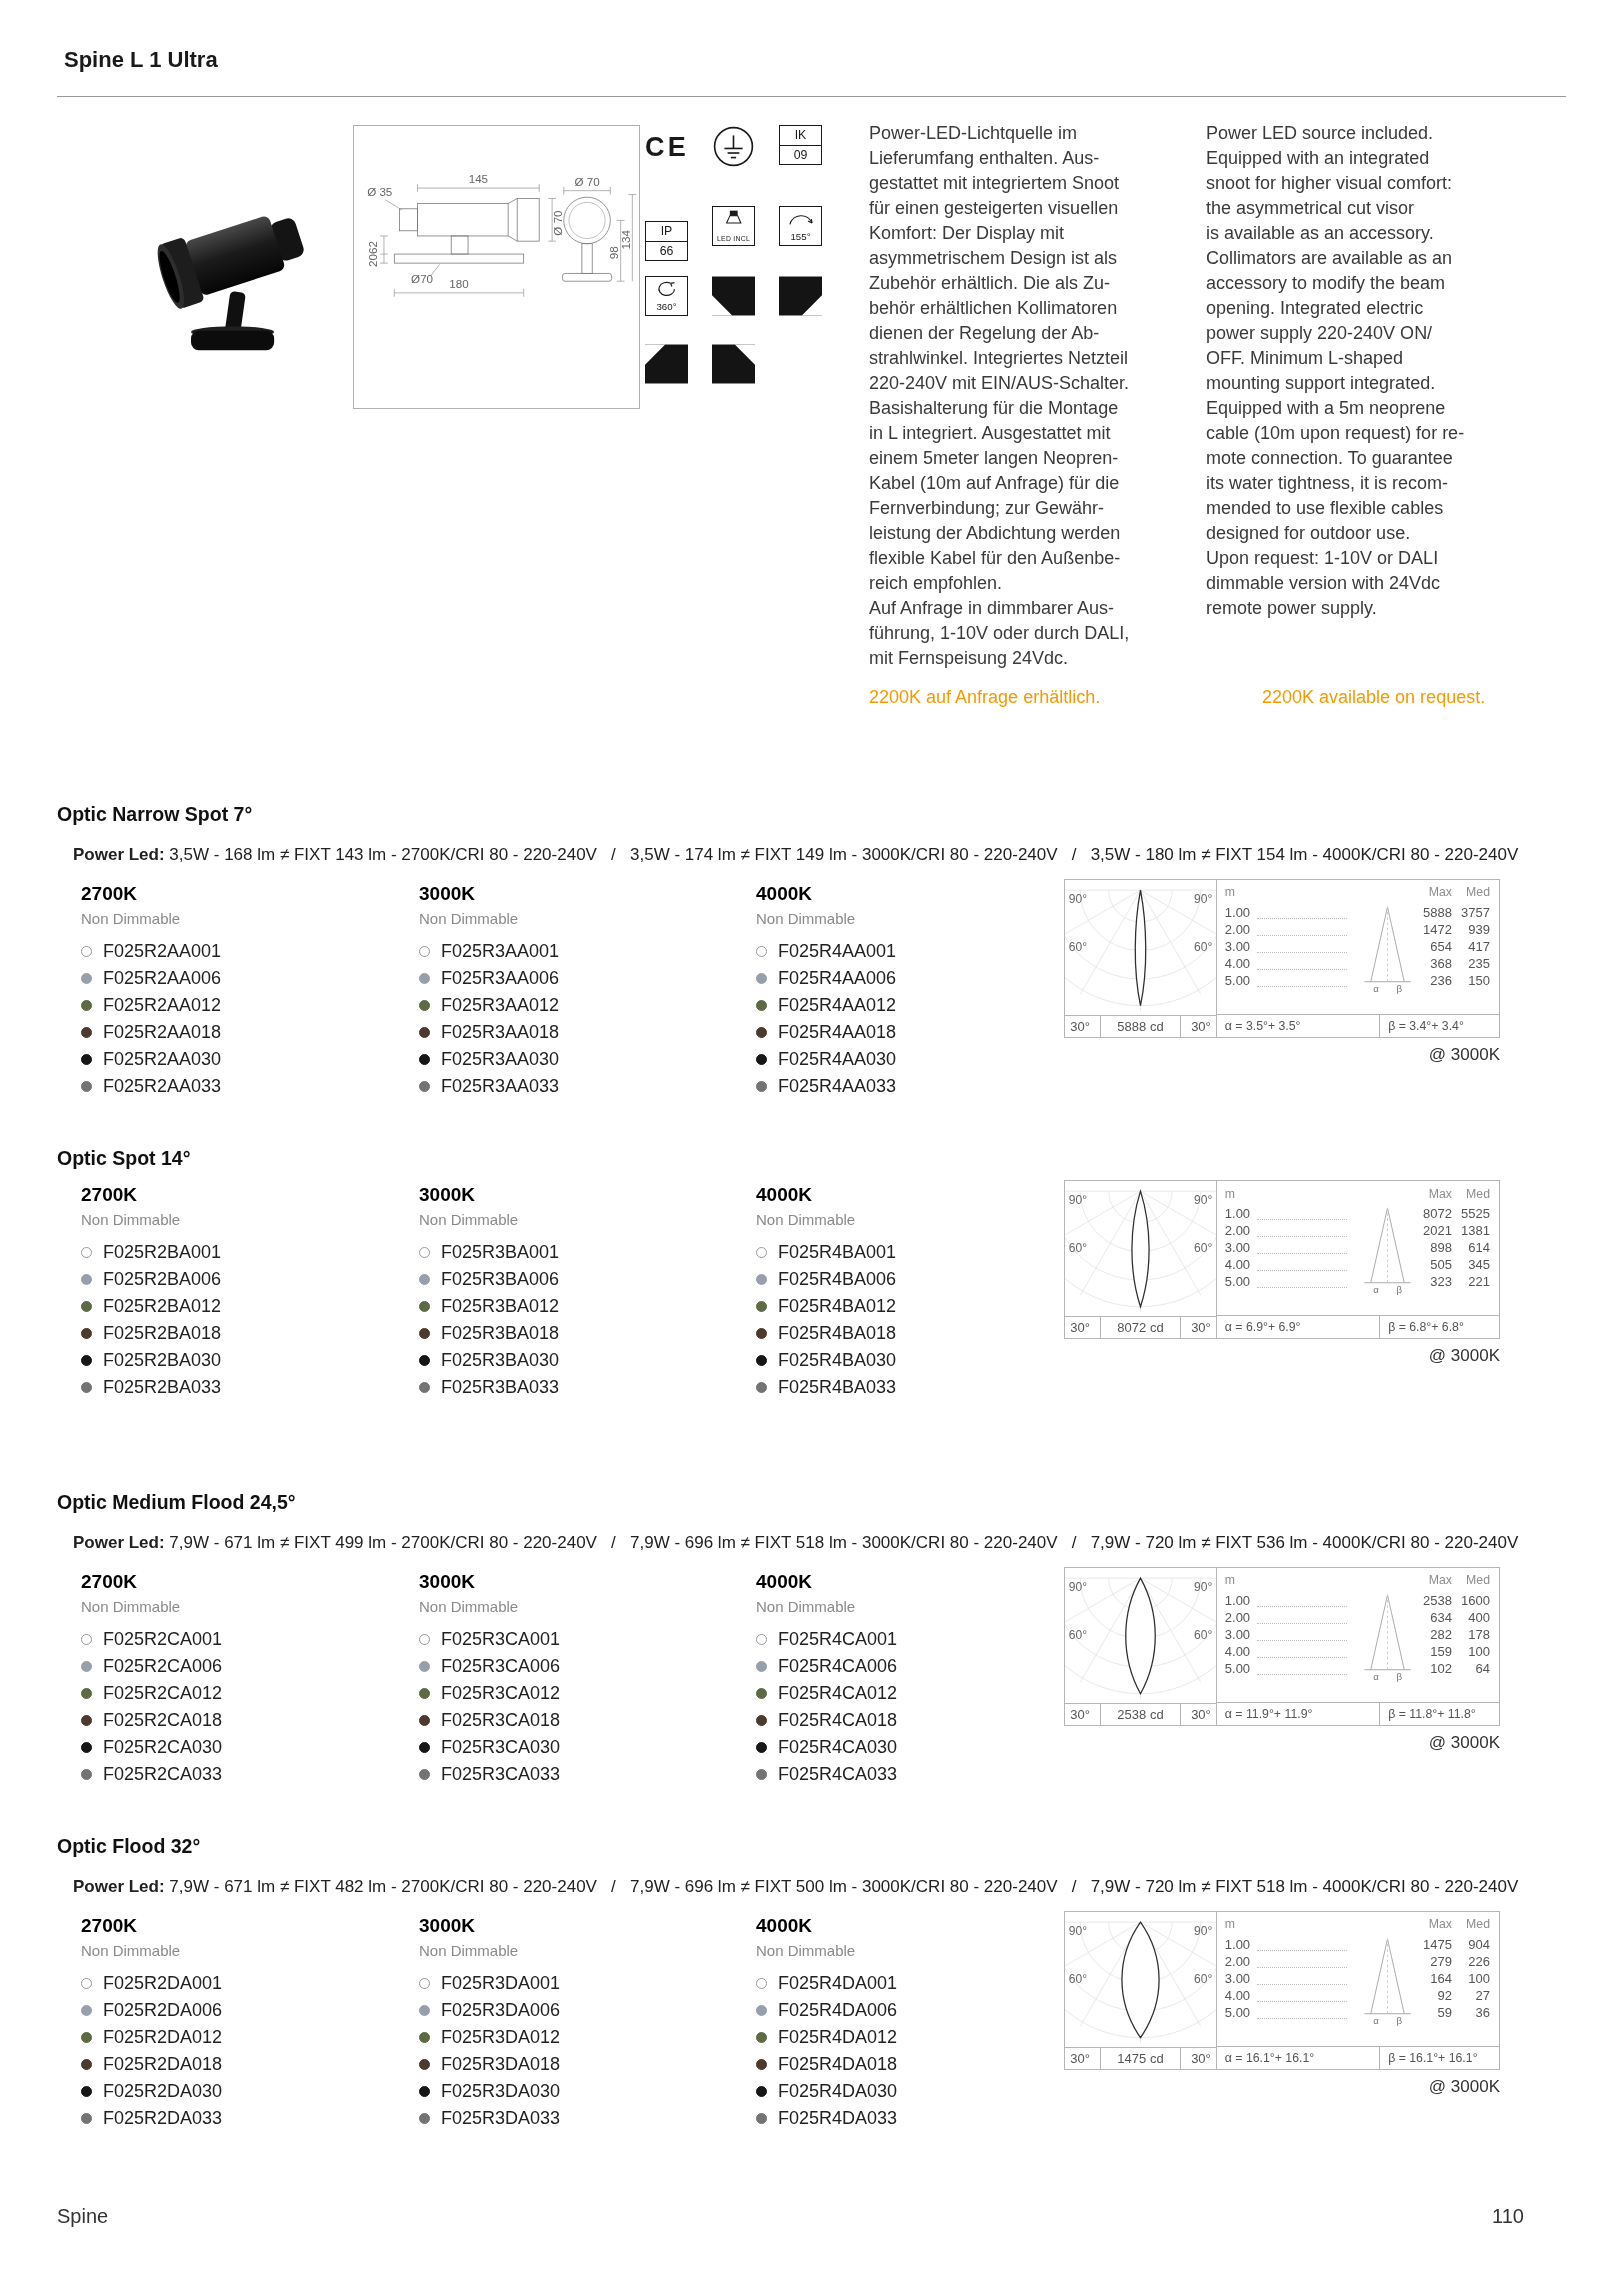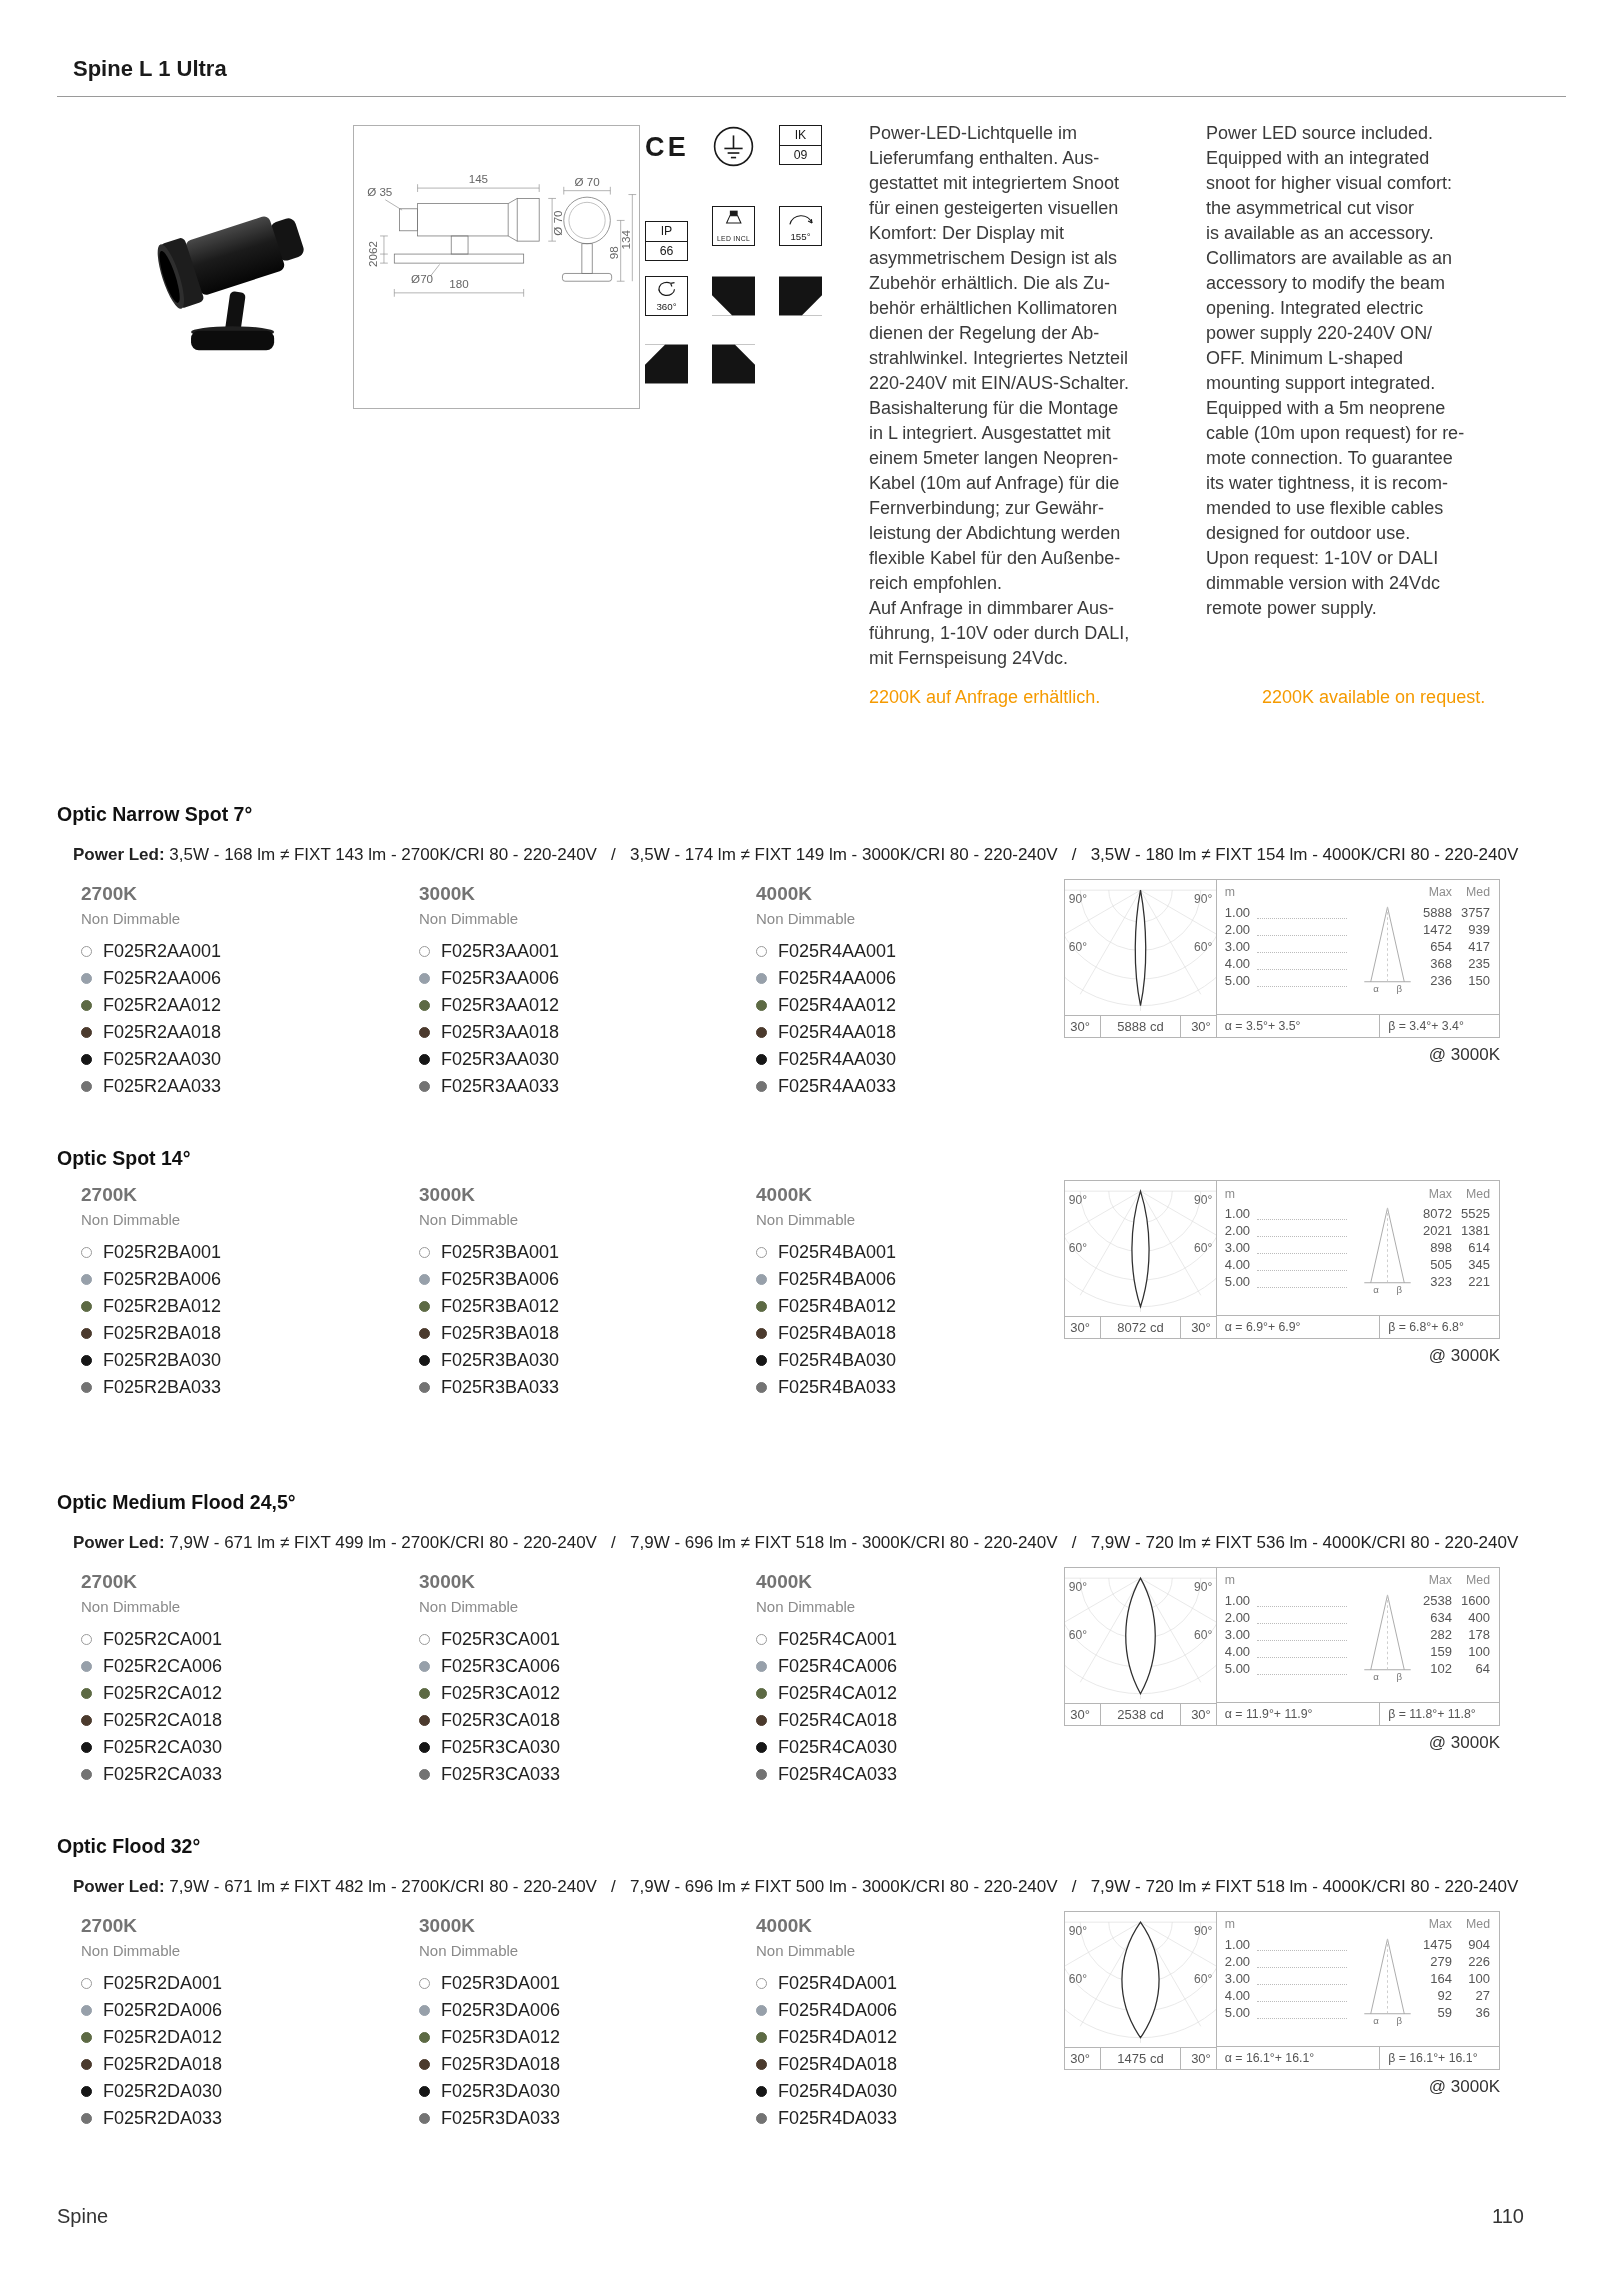--- a/index.html
+++ b/index.html
@@ -1,20 +1,20 @@
 <!DOCTYPE html>
 <html style="font-size:10.4px"><head>
 <meta charset="utf-8">
 <style>
   html,body{margin:0;padding:0;background:#ffffff;}
   .page{position:relative;width:1623px;height:2273px;background:#fff;overflow:hidden;
         font-family:"Liberation Sans","DejaVu Sans",sans-serif;color:#1a1a1a;}
 
   
-  .page-title{position:absolute;left:57px;top:40px;font-size:22px;font-weight:bold;margin:16px;color:#1a1a1a;}
+  .page-title{position:absolute;left:57px;top:40px;font-size:22px;font-weight:bold;margin:7px;color:#1a1a1a;}
   .rule{position:absolute;left:57px;right:57px;top:96px;border-top:1.3px solid #9a9a9a;}
 
   
   .photo{position:absolute;left:130px;top:162px;width:224px;height:218px;}
   .drawing{position:absolute;left:353px;top:125px;width:287px;height:284px;border:0.6px solid #b0b0b0;box-sizing:border-box;}
   .drawing svg{display:block;width:100%;height:100%;}
   .drawing text{font-size:18px;fill:#666;font-family:"Liberation Sans",sans-serif;}
   .drawing .ln{stroke:#777;fill:none;stroke-width:1.2;}
   .drawing .dim{stroke:#8a8a8a;fill:none;stroke-width:1;}
   .drawing .mid{text-anchor:middle;}
@@ -43,21 +43,21 @@
   .optic-section{position:relative;height:344px;}
   .sec-title{font-size:19.5px;font-weight:bold;margin:0 0 9px 0;color:#111;}
   .power{font-size:17px;line-height:25px;color:#222;margin:16px;width:1480px;white-space:pre-wrap;}
   .power-label{font-weight:bold;}
   .cols{position:relative;margin-top:14.3px;height:201px;}
   .code-cols{position:absolute;left:0;top:0;right:0;bottom:0;}
   .code-col{position:absolute;top:0;width:279px;}
   .code-col:nth-child(1){left:24px;}
   .code-col:nth-child(2){left:362px;}
   .code-col:nth-child(3){left:699px;}
-  .col-temp{font-size:19px;font-weight:bold;color:#737373;margin-bottom:5.2px;}
+  .col-temp{font-size:19px;font-weight:bold;color:#000000;margin-bottom:5.2px;}
   .col-sub{font-size:15px;color:#8a8a8a;margin-bottom:10.4px;}
   .code-row{display:flex;align-items:center;height:27px;}
   .bullet{width:11px;height:11px;border-radius:50%;flex:0 0 11px;margin-right:11px;border:1px solid rgba(0,0,0,.25);box-sizing:border-box;}
   .bullet.outline{border:1px solid #9a9a9a;}
   .code{font-size:18px;color:#222;}
 
   
   .diagram{position:absolute;right:66px;top:-3.9px;width:436px;}
   .dia-row{display:flex;}
   .polar{width:153px;height:159px;border:0.6px solid #b5b5b5;box-sizing:border-box;display:flex;flex-direction:column;}

